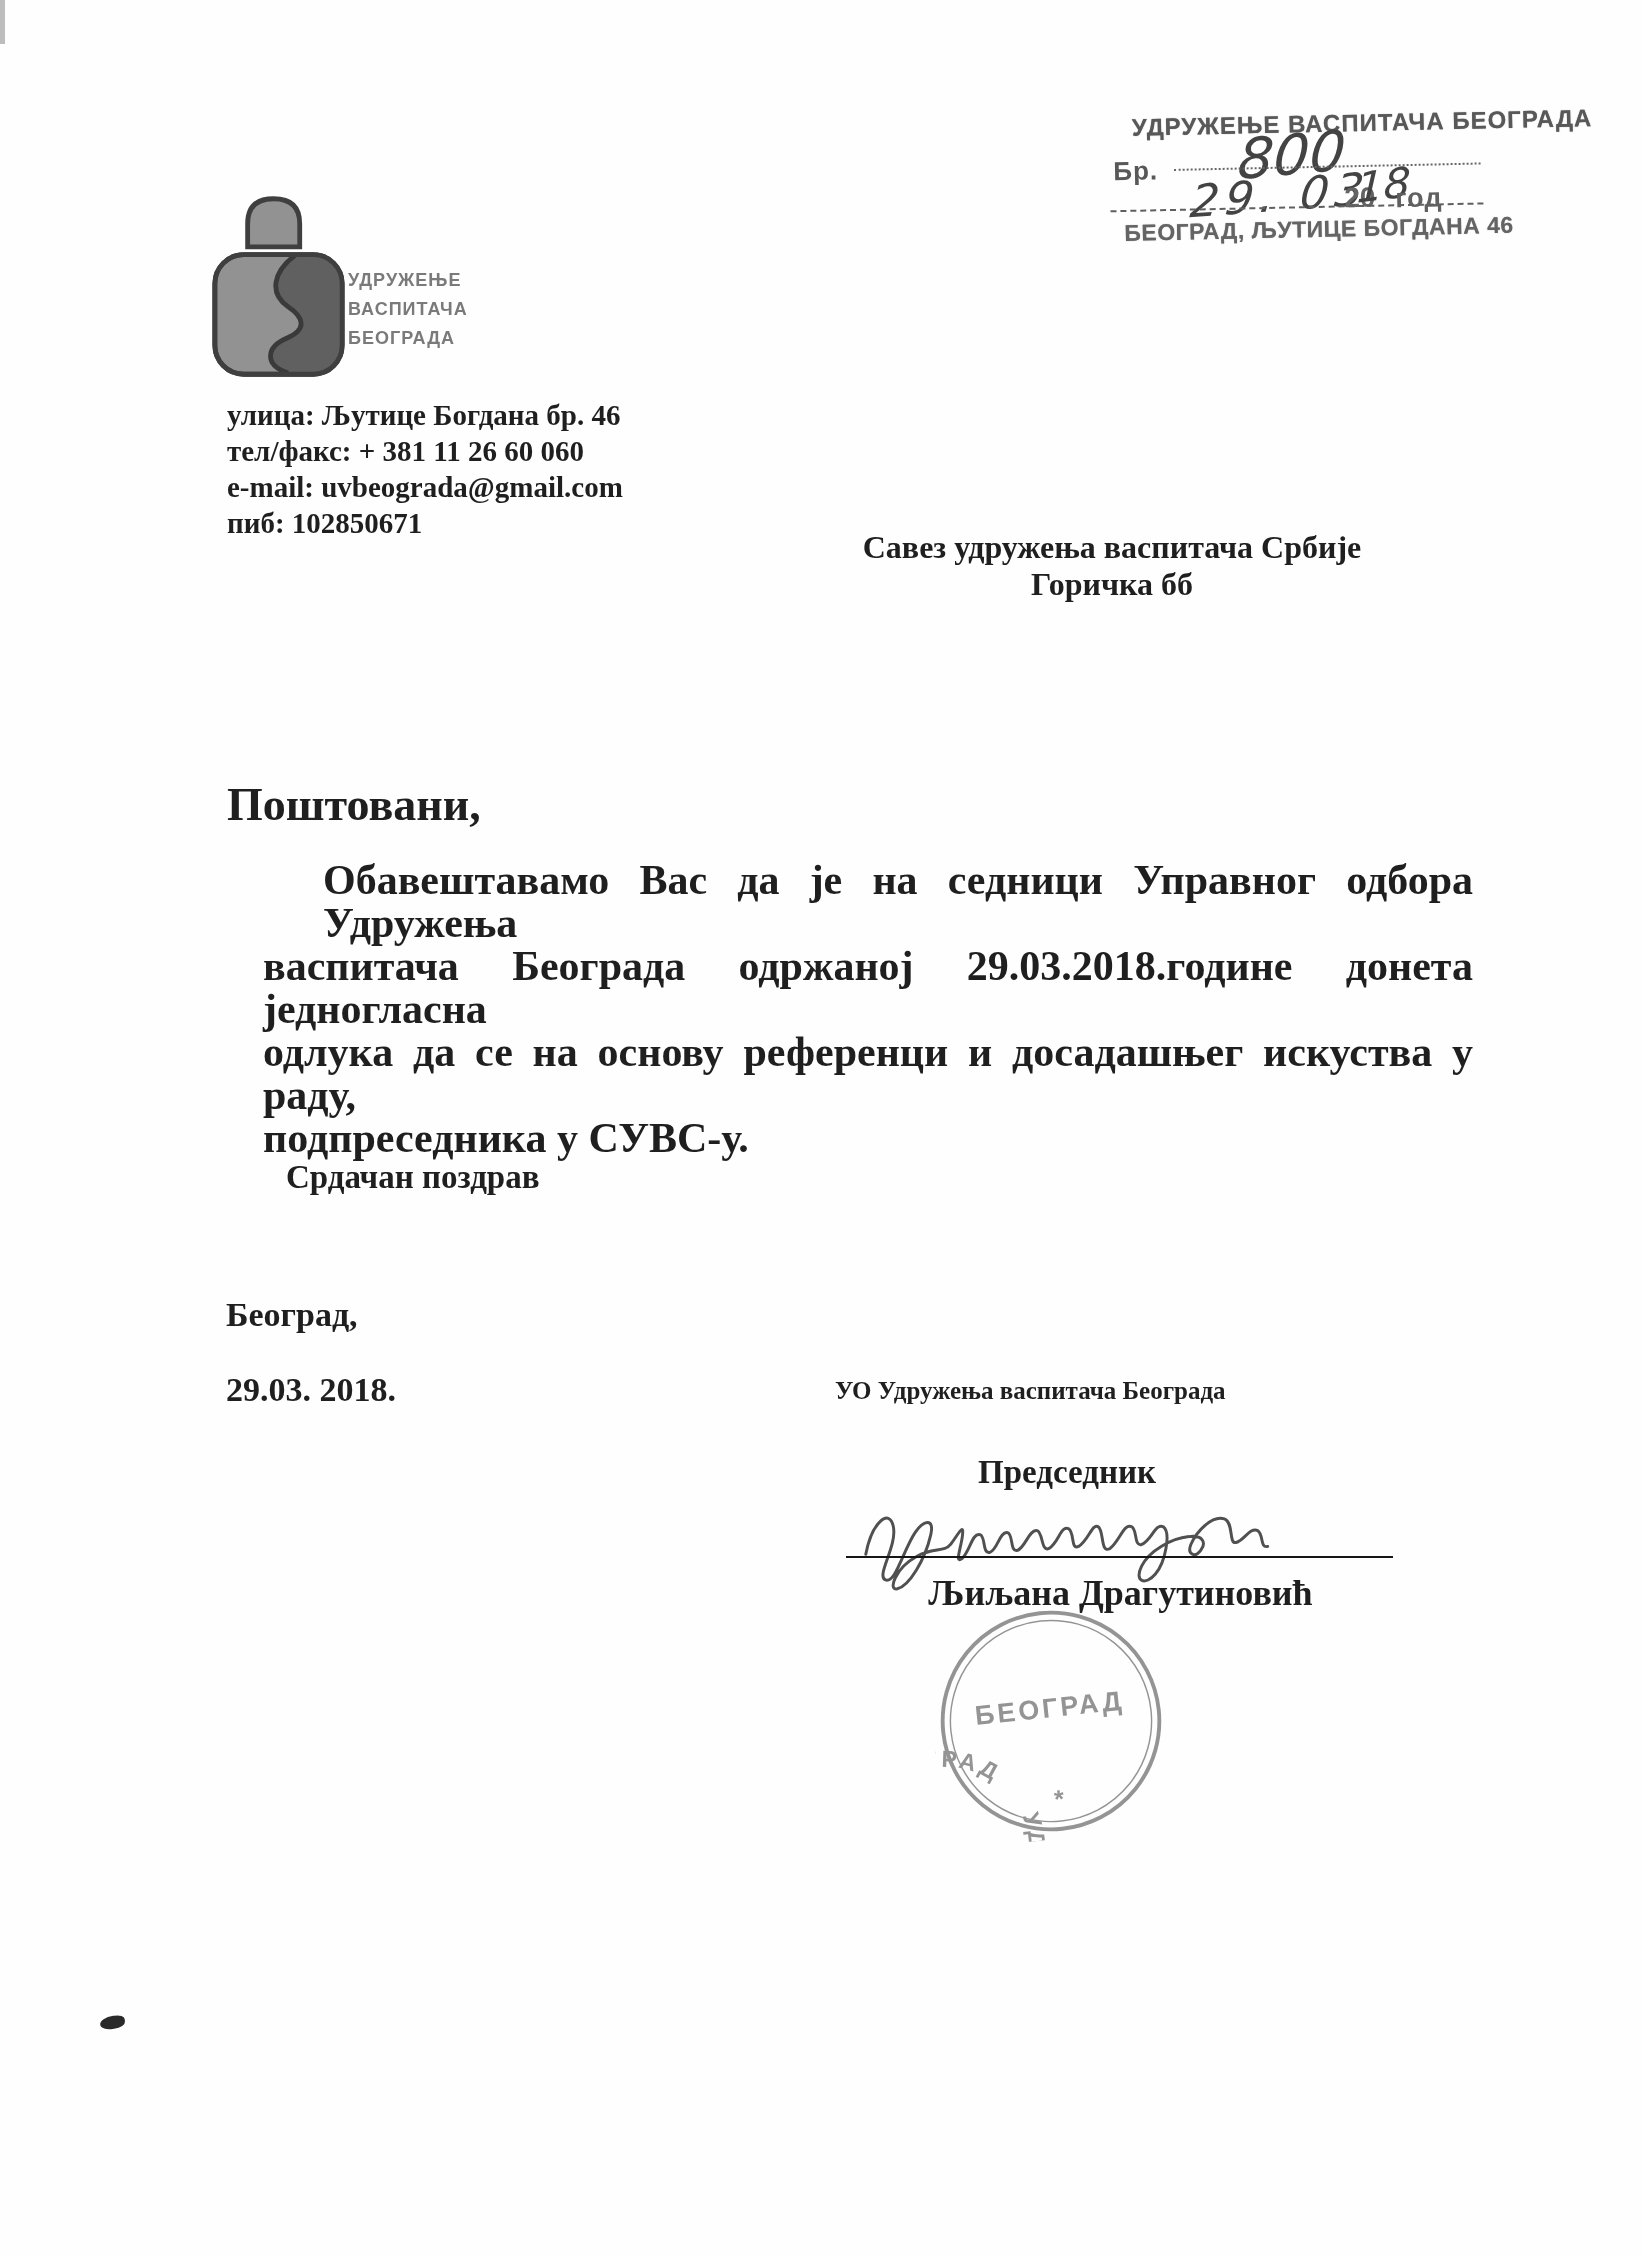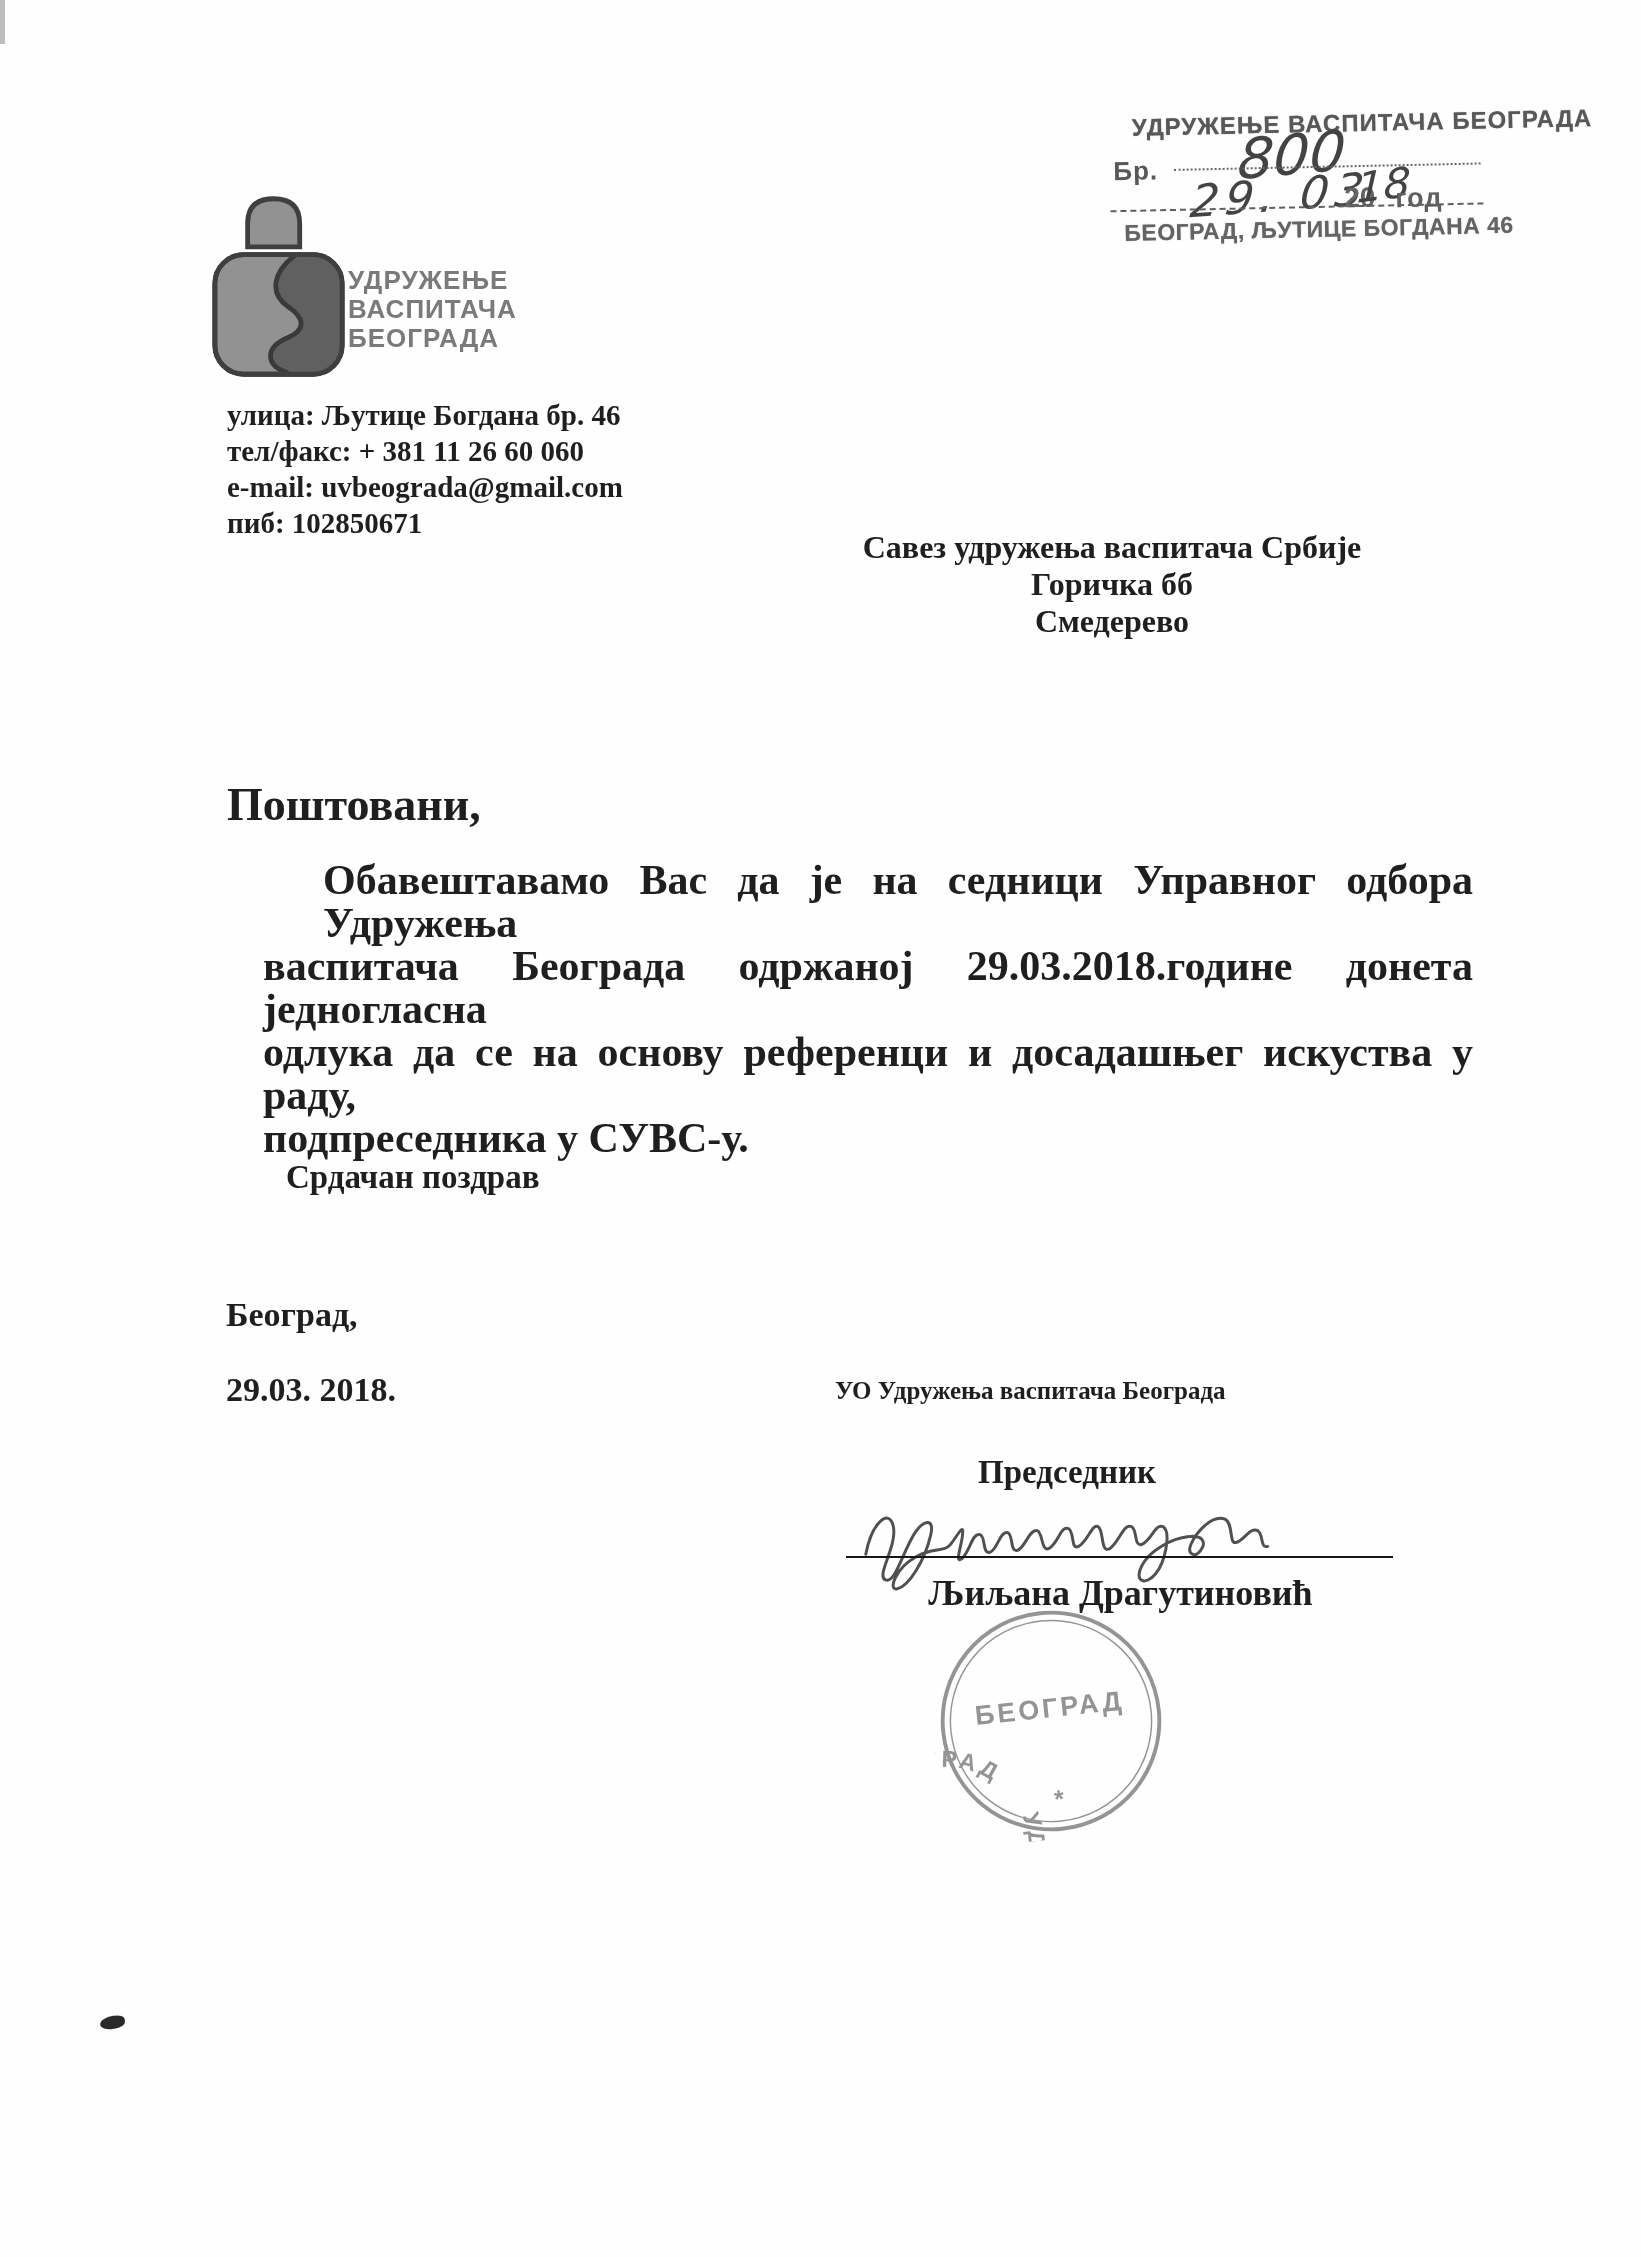--- a/index.html
+++ b/index.html
@@ -22,21 +22,21 @@
   .rstamp .yprint{left:238px;top:75px;font-size:28px;color:#585858;}
   .rstamp .ysuf{left:289px;top:77px;font-size:27px;color:#535353;letter-spacing:1px;}
   .rstamp .footer{left:17.4px;top:108px;font-size:23px;letter-spacing:0.5px;color:#575757;white-space:nowrap;
                   text-shadow:0 0 1px #888;}
   .hand{font-family:"DejaVu Sans", sans-serif;font-style:italic;color:#343434;font-weight:400;}
   .hand800{left:133px;top:13.5px;font-size:56px;transform:skewX(-9deg) rotate(-4deg);}
   .hand2903{left:85px;top:60px;font-size:45px;transform:skewX(-10deg) rotate(-3deg);letter-spacing:5.8px;}
   .hand18{left:251px;top:54px;font-size:42px;transform:skewX(-9deg) rotate(-6deg);}
   
   .wordmark{left:348px;top:266px;font-family:"Liberation Sans", sans-serif;font-weight:700;
-            font-size:26px;line-height:29px;letter-spacing:1px;color:#7a7a7a;}
+            font-size:18px;line-height:29px;letter-spacing:1px;color:#7a7a7a;}
   
   .sender{left:227px;top:397px;font-size:29px;line-height:36px;}
   
   .recipient{left:808px;top:529px;width:608px;text-align:center;font-size:32px;line-height:37px;}
   
   .salutation{left:227px;top:778px;font-size:46px;}
   .para{left:227px;top:859px;width:1210px;font-size:42px;line-height:43px;margin-left:36px;}
   .jline{text-align:justify;text-align-last:justify;}
   .jline.first{padding-left:60px;}
   .jline.last{text-align-last:left;}
@@ -94,21 +94,20 @@
 <div class="abs sender serif-b">
   <div>улица: Љутице Богдана бр. 46</div>
   <div>тел/факс: + 381 11 26 60 060</div>
   <div>e-mail:  uvbeograda@gmail.com</div>
   <div>пиб: 102850671</div>
 </div>
 
 <div class="abs recipient serif-b">
   <div>Савез удружења васпитача Србије</div>
   <div>Горичка бб</div>
-  <div>Смедерево</div>
 </div>
 
 <div class="abs salutation serif-b">Поштовани,</div>
 
 <div class="abs para serif-b">
   <div class="jline first">Обавештавамо Вас да је на седници Управног одбора Удружења</div>
   <div class="jline">васпитача Београда одржаној 29.03.2018.године донета једногласна</div>
   <div class="jline">одлука да се на основу референци и досадашњег искуства у раду,</div>
   <div class="jline last">подпреседника у СУВС-у.</div>
 </div>

